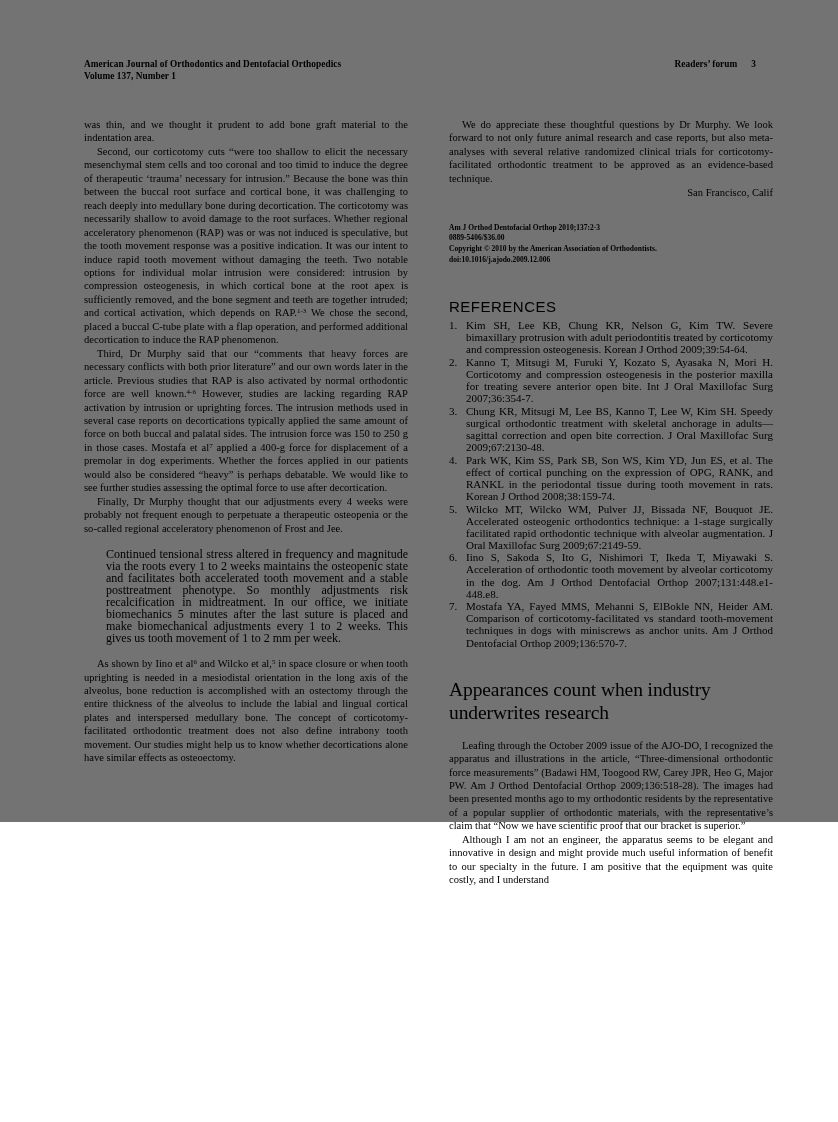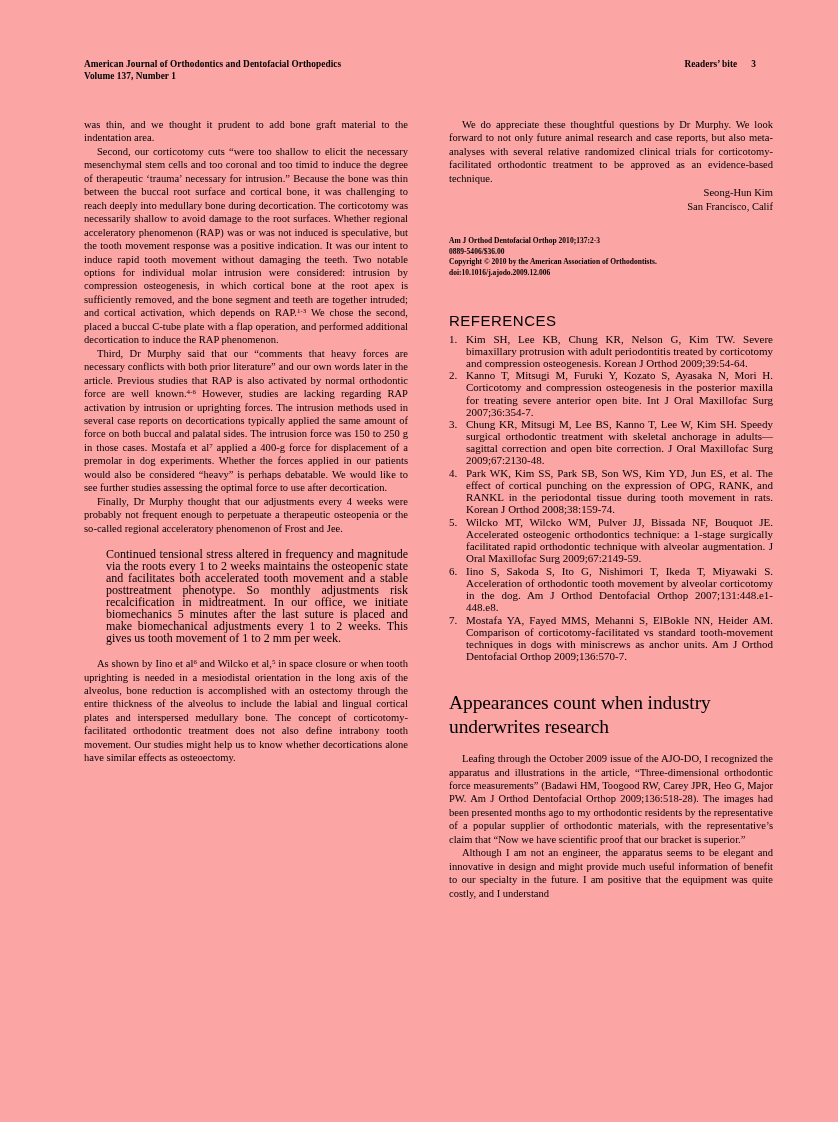--- a/index.html
+++ b/index.html
@@ -10,22 +10,22 @@
   body {
     width: 838px;
     height: 1122px;
     font-family: "Liberation Serif", serif;
     color: #000000;
     overflow: hidden;
   }
   .page {
     position: relative;
     width: 838px;
-    height: 1122px;
-    background: #fca5a5;
+    height: 822px;
+    background: #737373;
   }
 
   
   .runhead {
     position: absolute;
     left: 84px;
     top: 58px;
     width: 672px;
     display: flex;
     justify-content: space-between;
@@ -145,21 +145,21 @@
     line-height: 0;
   }
 </style>
 </head>
 <body>
 
 <div class="page">
 
   <div class="runhead">
     <div class="runhead-left"><span>American Journal of Orthodontics and Dentofacial Orthopedics</span><br><span>Volume 137, Number 1</span></div>
-    <div class="runhead-right"><span>Readers’ bite</span><span class="folio">3</span></div>
+    <div class="runhead-right"><span>Readers’ forum</span><span class="folio">3</span></div>
   </div>
 
   <div class="cols">
 
     <div class="col">
 
       <p class="body noindent">was thin, and we thought it prudent to add bone graft material to the indentation area.</p>
 
       <p class="body"><span>Second, our corticotomy cuts “were too shallow to elicit the necessary mesenchymal stem cells and too coronal and too timid to induce the degree of therapeutic ‘trauma’ necessary for intrusion.” Because the bone was thin between the buccal root surface and cortical bone, it was challenging to reach deeply into medullary bone during decortication. The corticotomy was necessarily shallow to avoid damage to the root surfaces. Whether regional acceleratory phenomenon (RAP) was or was not induced is speculative, but the tooth movement response was a positive indication. It was our intent to induce rapid tooth movement without damaging the teeth. Two notable options for individual molar intrusion were considered: intrusion by compression osteogenesis, in which cortical bone at the root apex is sufficiently removed, and the bone segment and teeth are together intruded; and cortical activation, which depends on RAP.</span><sup>1-3</sup><span> We chose the second, placed a buccal C-tube plate with a flap operation, and performed additional decortication to induce the RAP phenomenon.</span></p>
 
@@ -173,21 +173,20 @@
 
       <p class="body"><span>As shown by Iino et al</span><sup>6</sup><span> and Wilcko et al,</span><sup>5</sup><span> in space closure or when tooth uprighting is needed in a mesiodistal orientation in the long axis of the alveolus, bone reduction is accomplished with an ostectomy through the entire thickness of the alveolus to include the labial and lingual cortical plates and interspersed medullary bone. The concept of corticotomy-facilitated orthodontic treatment does not also define intrabony tooth movement. Our studies might help us to know whether decortications alone have similar effects as osteoectomy.</span></p>
 
     </div>
 
     <div class="col">
 
       <p class="body">We do appreciate these thoughtful questions by Dr Murphy. We look forward to not only future animal research and case reports, but also meta-analyses with several relative randomized clinical trials for corticotomy-facilitated orthodontic treatment to be approved as an evidence-based technique.</p>
 
       <div class="signature">
-        <div>Seong-Hun Kim</div>
         <div>San Francisco, Calif</div>
       </div>
 
       <div class="fineprint">
         <div>Am J Orthod Dentofacial Orthop 2010;137:2-3</div>
         <div>0889-5406/$36.00</div>
         <div>Copyright © 2010 by the American Association of Orthodontists.</div>
         <div>doi:10.1016/j.ajodo.2009.12.006</div>
       </div>
 

